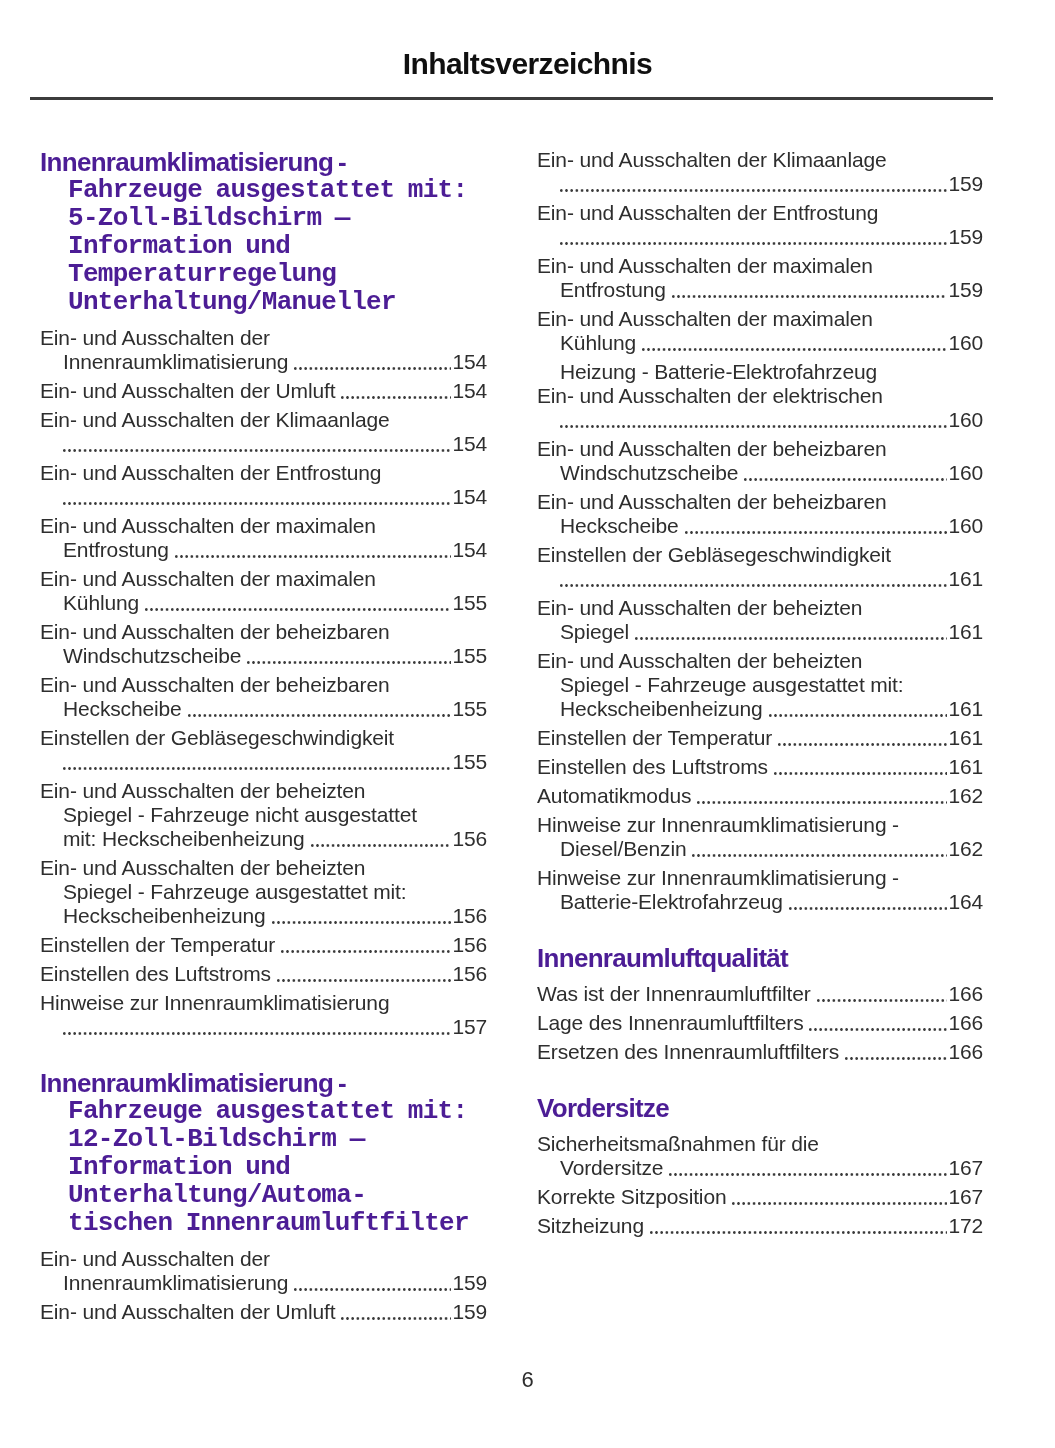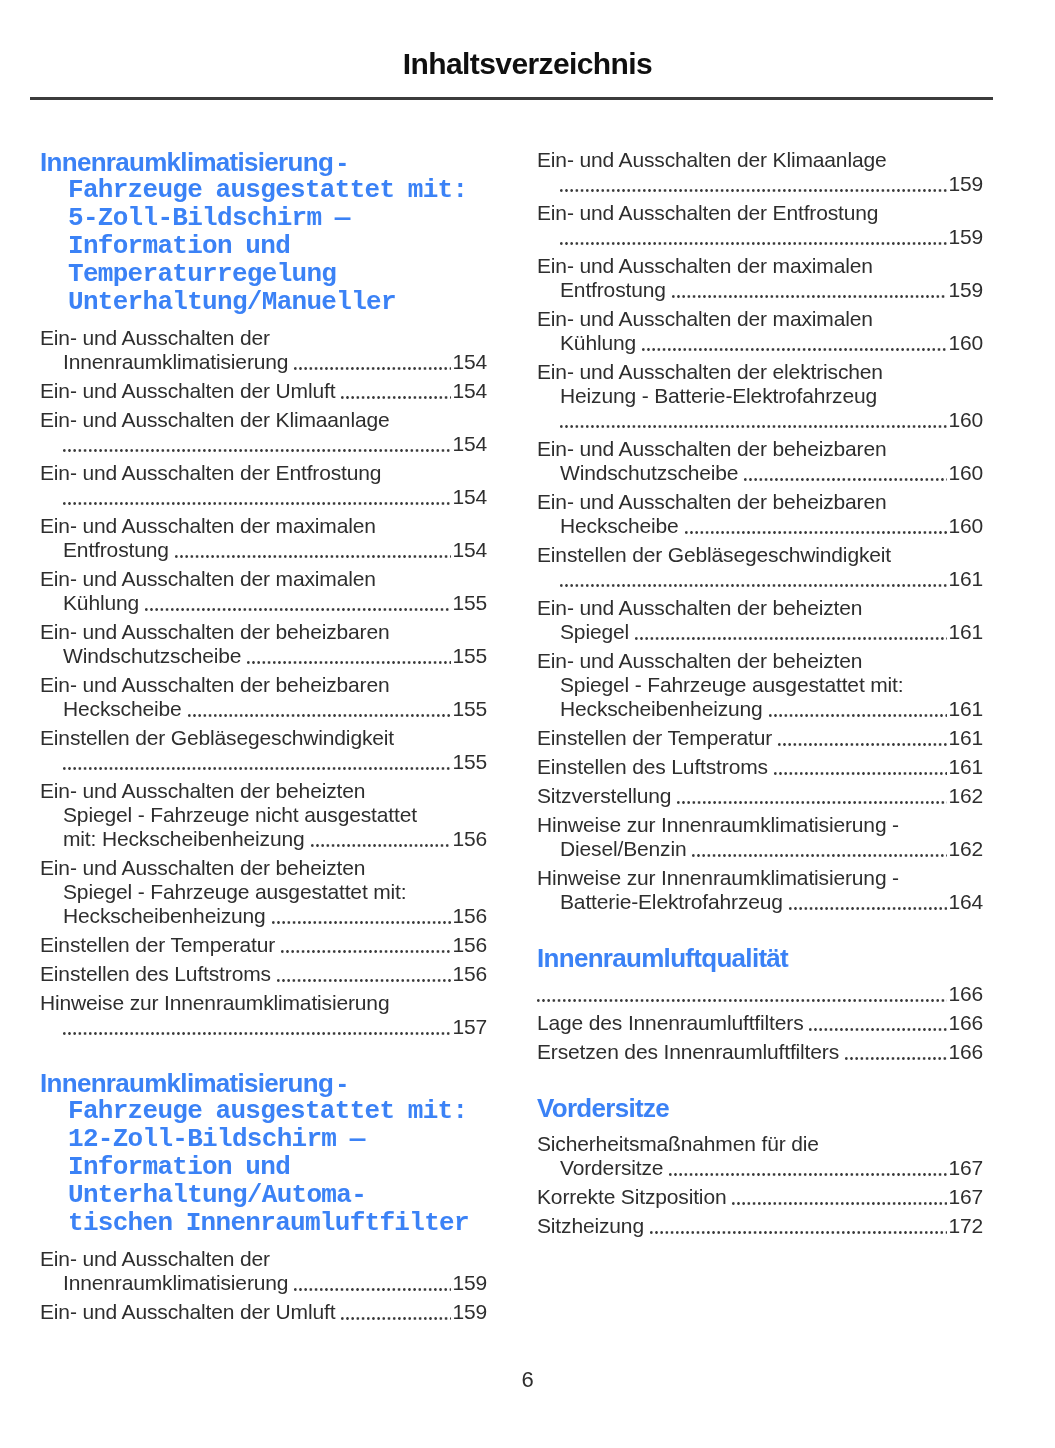--- a/index.html
+++ b/index.html
@@ -35,21 +35,21 @@
     top: 148px;
     font-size: 21px;
     line-height: 24px;
     letter-spacing: -0.15px;
   }
   .col-left  { left: 40px;  width: 447px; }
   .col-right { left: 537px; width: 446px; }
 
   .toc-heading {
     font-weight: bold;
-    color: #3b82f6;
+    color: #4c1d95;
     font-size: 26px;
     line-height: 28px;
     letter-spacing: -0.7px;
     word-spacing: -1.5px;
     margin: 30px 0 10px 0;
   }
   .toc-heading:first-child { margin-top: 0; }
   .toc-heading .hline { white-space: nowrap; }
   .toc-heading .hline.indent { padding-left: 28px; font-family: Liberation Mono, monospace; }
 
@@ -252,22 +252,22 @@
       </div>
       <div class="toc-entry">
         <div class="line">Ein- und Ausschalten der maximalen</div>
         <div class="line indent leader-row">
           <span class="txt">Kühlung</span>
           <span class="dots"></span>
           <span class="pg">160</span>
         </div>
       </div>
       <div class="toc-entry">
+        <div class="line indent">Heizung - Batterie-Elektrofahrzeug</div>
         <div class="line">Ein- und Ausschalten der elektrischen</div>
-        <div class="line indent">Heizung - Batterie-Elektrofahrzeug</div>
         <div class="line indent leader-row">
           <span class="dots"></span>
           <span class="pg">160</span>
         </div>
       </div>
       <div class="toc-entry">
         <div class="line">Ein- und Ausschalten der beheizbaren</div>
         <div class="line indent leader-row">
           <span class="txt">Windschutzscheibe</span>
           <span class="dots"></span>
@@ -315,21 +315,21 @@
       </div>
       <div class="toc-entry">
         <div class="line leader-row">
           <span class="txt">Einstellen des Luftstroms</span>
           <span class="dots"></span>
           <span class="pg">161</span>
         </div>
       </div>
       <div class="toc-entry">
         <div class="line leader-row">
-          <span class="txt">Sitzverstellung</span>
+          <span class="txt">Automatikmodus</span>
           <span class="dots"></span>
           <span class="pg">162</span>
         </div>
       </div>
       <div class="toc-entry">
         <div class="line">Hinweise zur Innenraumklimatisierung -</div>
         <div class="line indent leader-row">
           <span class="txt">Diesel/Benzin</span>
           <span class="dots"></span>
           <span class="pg">162</span>
@@ -341,20 +341,21 @@
           <span class="txt">Batterie-Elektrofahrzeug</span>
           <span class="dots"></span>
           <span class="pg">164</span>
         </div>
       </div>
       <div class="toc-heading">
         <div class="hline">Innenraumluftqualität</div>
       </div>
       <div class="toc-entry">
         <div class="line leader-row">
+          <span class="txt">Was ist der Innenraumluftfilter</span>
           <span class="dots"></span>
           <span class="pg">166</span>
         </div>
       </div>
       <div class="toc-entry">
         <div class="line leader-row">
           <span class="txt">Lage des Innenraumluftfilters</span>
           <span class="dots"></span>
           <span class="pg">166</span>
         </div>

